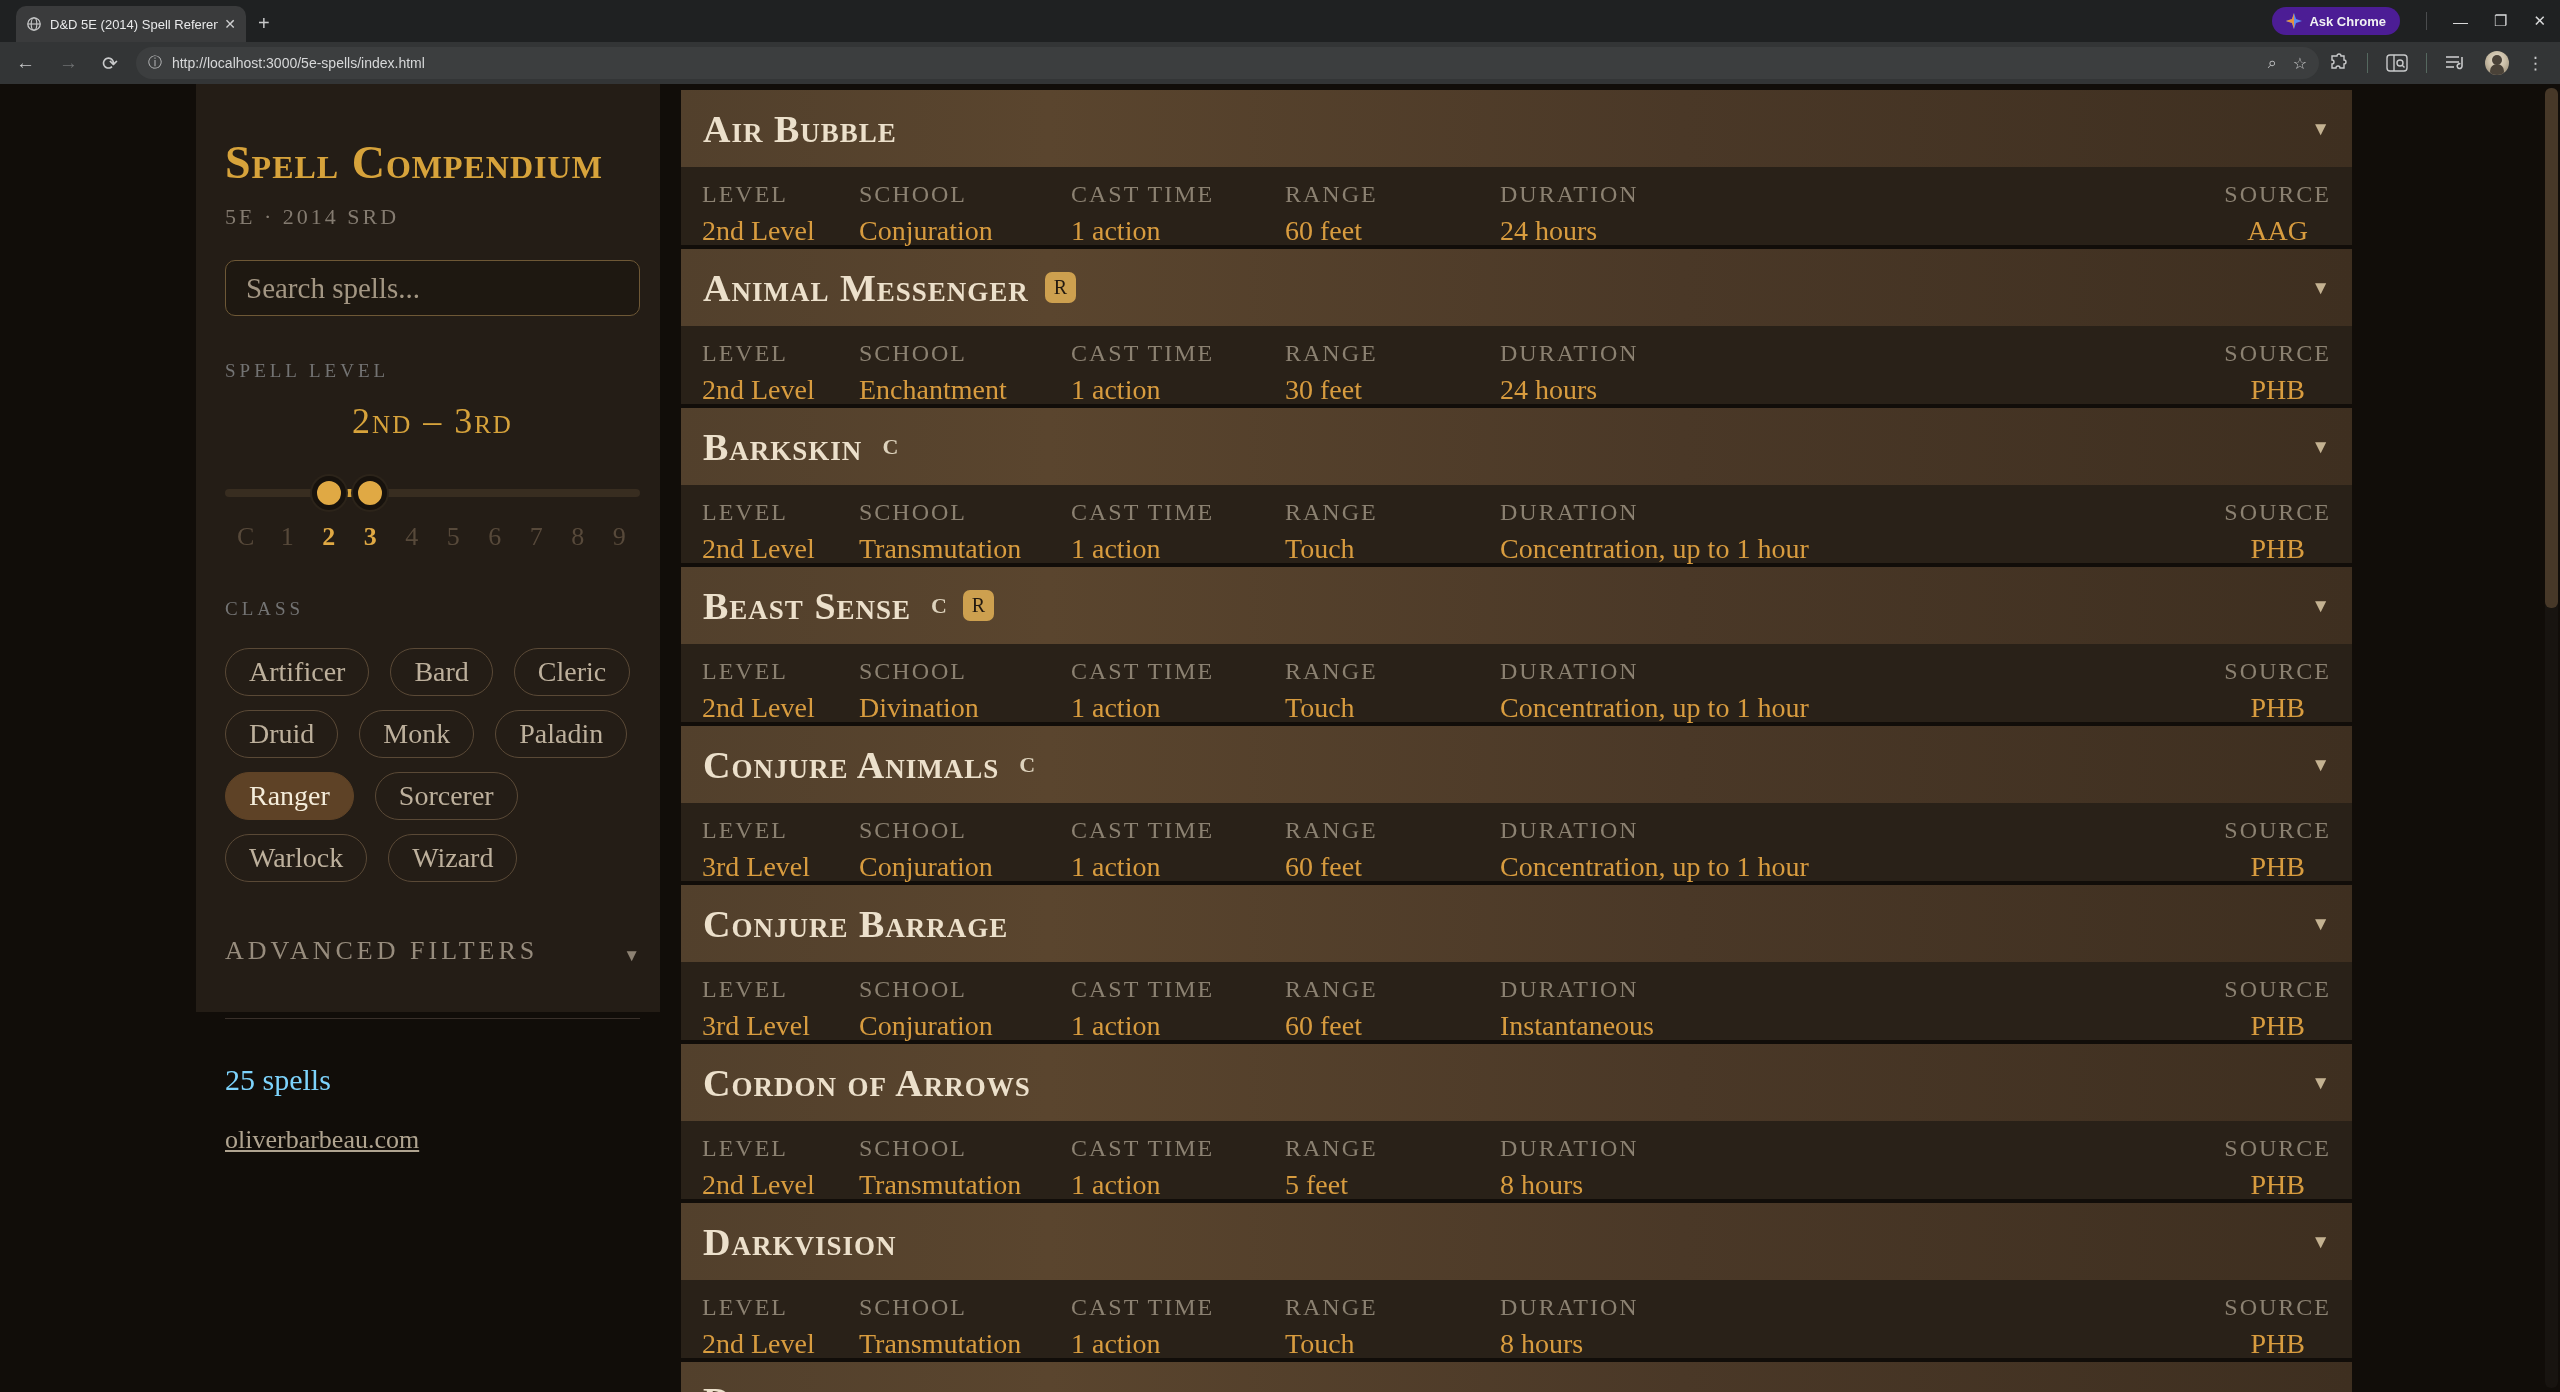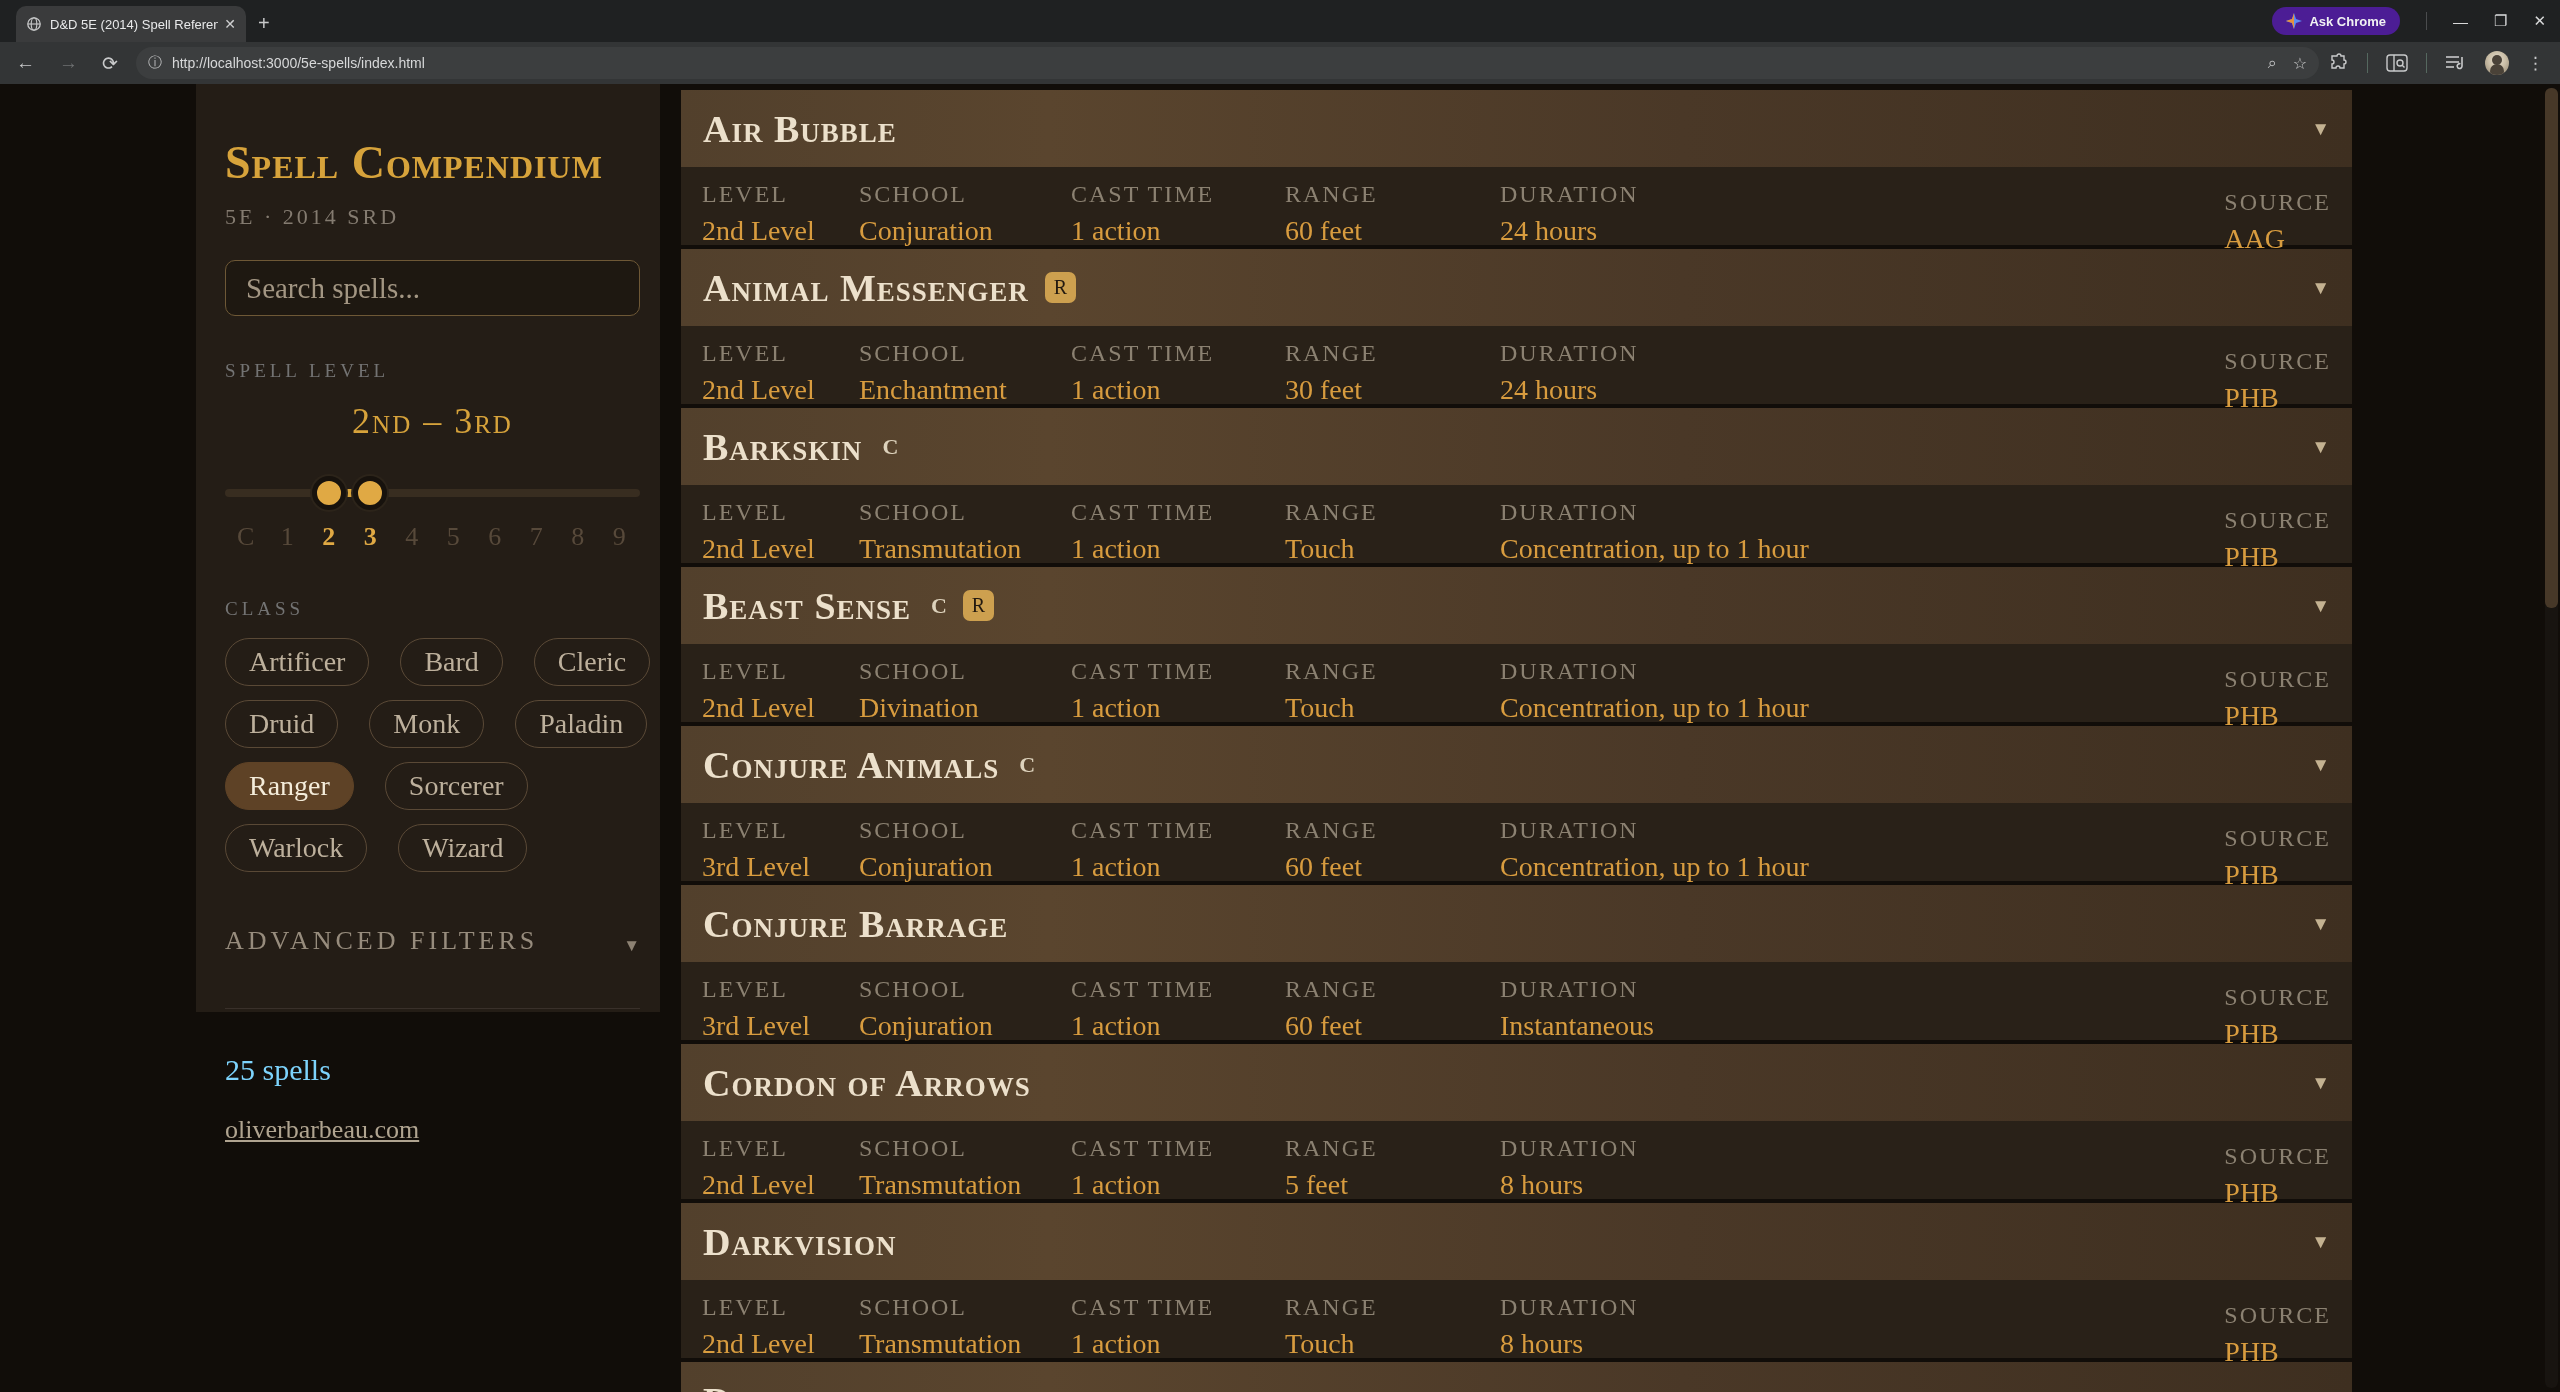--- a/index.html
+++ b/index.html
@@ -44,42 +44,42 @@
   .sb-label { margin-top:44px; font-size:19px; letter-spacing:4px; color:#737373; text-transform:uppercase; }
   .range-display { margin-top:18px; width:415px; text-align:center; font-size:36px; font-variant-caps:small-caps; color:#d7a33b; letter-spacing:2px; }
   .slider { position:relative; margin-top:34px; width:415px; height:34px; }
   .slider-track { position:absolute; top:13px; left:0; width:415px; height:8px; border-radius:4px; background:#382d20; }
   .slider-active { position:absolute; top:13px; left:25%; width:10%; height:8px; background:#d7a33b; }
   .slider-handle { position:absolute; top:0; width:34px; height:34px; margin-left:-17px; border-radius:50%; background:#e0a944; border:5px solid #17120d; box-shadow:0 0 0 2px #2c241a; }
   .ticks { margin-top:12px; width:415px; display:flex; }
   .tick { flex:1; text-align:center; font-size:26px; color:#57493a; }
   .tick.sel { color:#e0a944; font-weight:bold; }
   .pills-label { margin-top:46px; }
-  .pills { margin-top:18px; width:430px; display:flex; flex-wrap:wrap; gap:14px 31px; }
+  .pills { margin-top:28px; width:430px; display:flex; flex-wrap:wrap; gap:14px 21px; }
   .pill { border:1px solid #5a4936; border-radius:24px; padding:7px 23px; font-size:28px; color:#bdb09c; font-family:"Liberation Serif", serif; background:transparent; }
   .pill.selected { background:#5e4226; border-color:#5e4226; color:#f4ecda; }
   .adv { margin-top:54px; width:415px; display:flex; align-items:flex-end; justify-content:space-between; }
   .adv-label { font-size:26px; letter-spacing:4px; color:#978c7d; text-transform:uppercase; }
   .adv-caret { color:#8d8273; font-size:17px; }
   .sb-divider { margin-top:52px; width:415px; height:1px; background:#39302a; }
   .sb-count { margin-top:44px; font-size:30px; color:#7dd3fc; }
   .sb-link { margin-top:28px; font-size:26px; color:#b0a490; text-decoration:underline; display:inline-block; }
 
   
   .main { position:absolute; left:681px; top:6px; width:1671px; }
   .spell { margin-bottom:4px; }
   .spell-header { height:77px; background:linear-gradient(90deg,#52402c 0%,#5a452e 22%,#4a3827 60%,#3e2f20 100%); display:flex; align-items:center; padding:0 22px; }
   .spell-name { font-size:38px; font-weight:bold; font-variant-caps:small-caps; color:#ece0cb; letter-spacing:1px; }
   .tag-c { margin-left:20px; font-size:22px; font-weight:bold; font-variant-caps:small-caps; color:#ddd2bc; }
   .tag-r { margin-left:16px; width:31px; height:31px; border-radius:7px; background:#cda04f; color:#241a10; font-size:20px; font-variant-caps:small-caps; display:flex; align-items:center; justify-content:center; }
   .spell-caret { margin-left:auto; color:#c4b291; font-size:19px; }
   .spell-details { height:78px; background:#292118; display:grid; grid-template-columns:157px 212px 214px 215px 1fr auto; padding:14px 21px 0 21px; }
   .col-label { font-size:24px; letter-spacing:2px; color:#8b8171; text-transform:uppercase; }
   .col-value { margin-top:7px; font-size:28px; color:#d89c3f; }
-  .col-src { text-align:left;margin-top:8px; }
+  .col-src { text-align:center; }
 
   
   .scrollbar { position:absolute; right:2px; top:4px; width:13px; height:1300px; background:#181410; border-radius:6px; }
   .scroll-thumb { position:absolute; left:0; top:0; width:13px; height:520px; background:#473828; border-radius:6px; }
 </style>
 </head>
 <body>
 
 <div class="chrome">
   <div class="tabstrip">

